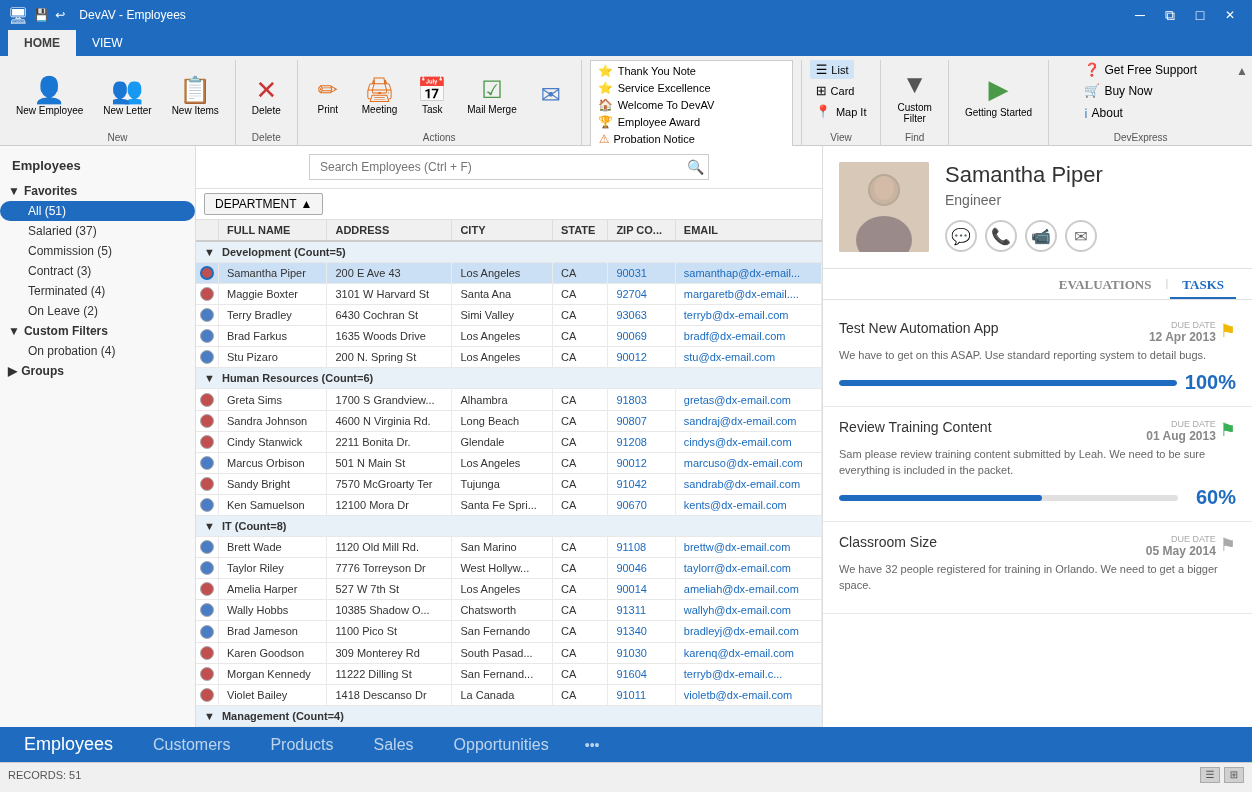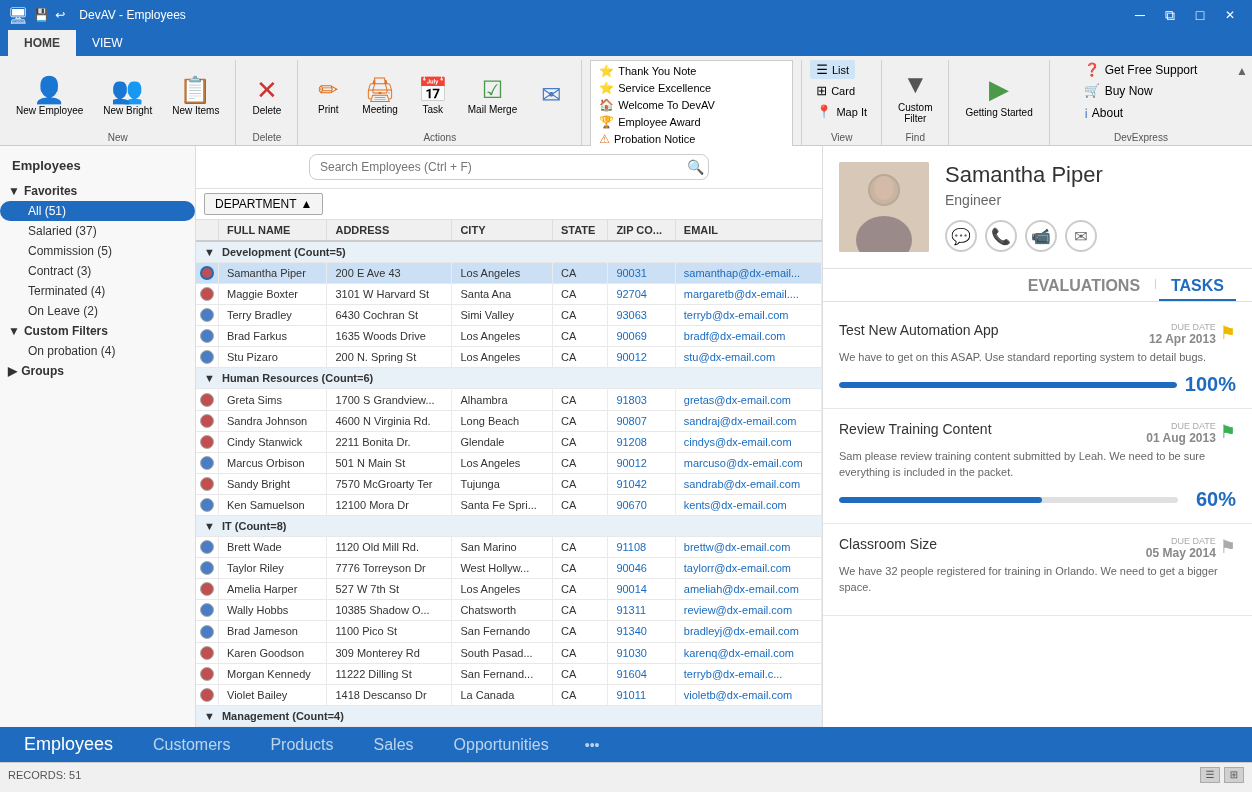--- a/index.html
+++ b/index.html
@@ -169,21 +169,21 @@
     }
     .search-input-wrapper {
       position: relative;
       max-width: 400px;
       margin: 0 auto;
     }
     .search-input {
       width: 100%;
       padding: 5px 28px 5px 10px;
       border: 1px solid #ccc;
-      border-radius: 8px;
+      border-radius: 0;
       font-size: 12px;
       background: white;
     }
     .search-icon-btn {
       position: absolute; right: 4px; top: 50%; transform: translateY(-50%);
       cursor: pointer; color: #888; font-size: 14px;
     }
 
     
     .dept-selector {
@@ -281,24 +281,25 @@
     .eval-tabs {
       display: flex;
       justify-content: flex-end;
       padding: 4px 16px 0 16px;
       border-bottom: 1px solid #e0e0e0;
       gap: 0;
     }
     .eval-tab {
       padding: 4px 12px;
       cursor: pointer;
-      font-size: 16px;
+      font-size: 13px;
       font-weight: bold;
       color: #888;
       border-bottom: 2px solid transparent;
+      font-family: Liberation Serif, serif;
     }
     .eval-tab.active { color: #1e6bbf; border-bottom-color: #1e6bbf; }
     .eval-tab-divider { color: #ccc; padding: 4px 2px; font-size: 11px; }
 
     
     .tasks-list { flex: 1; overflow-y: auto; padding: 8px 0; }
     .task-item { padding: 12px 16px; border-bottom: 1px solid #e8e8e8; }
     .task-header { display: flex; justify-content: space-between; align-items: flex-start; margin-bottom: 4px; }
     .task-title { font-size: 14px; font-weight: 500; color: #333; }
     .task-due { font-size: 10px; color: #888; text-align: right; }
@@ -380,21 +381,21 @@
 <div class="ribbon">
 
   <div class="ribbon-group">
     <div class="ribbon-group-content">
       <div class="ribbon-btn">
         <span class="icon" style="font-size:26px;color:#4a7dc4;">👤</span>
         <span class="label">New Employee</span>
       </div>
       <div class="ribbon-btn">
         <span class="icon" style="font-size:26px;color:#4a7dc4;">👥</span>
-        <span class="label">New Bright</span>
+        <span class="label">New Letter</span>
       </div>
       <div class="ribbon-btn">
         <span class="icon" style="font-size:26px;color:#4a7dc4;">📋</span>
         <span class="label">New Items</span>
       </div>
     </div>
     <div class="ribbon-group-label">New</div>
   </div>
 
   <div class="ribbon-group">
@@ -754,21 +755,21 @@
     </tr>
             <tr>
       <td class="avatar-cell">
         <span style="display:inline-block;width:14px;height:14px;border-radius:50%;background:#4a7dc4;border:1px solid #aaa;vertical-align:middle;"></span>
       </td>
       <td>Wally Hobbs</td>
       <td>10385 Shadow O...</td>
       <td>Chatsworth</td>
       <td>CA</td>
       <td><a class="zip-link" href="#">91311</a></td>
-      <td><a class="email-link" href="#">review@dx-email.com</a></td>
+      <td><a class="email-link" href="#">wallyh@dx-email.com</a></td>
     </tr>
             <tr>
       <td class="avatar-cell">
         <span style="display:inline-block;width:14px;height:14px;border-radius:50%;background:#4a7dc4;border:1px solid #aaa;vertical-align:middle;"></span>
       </td>
       <td>Brad Jameson</td>
       <td>1100 Pico St</td>
       <td>San Fernando</td>
       <td>CA</td>
       <td><a class="zip-link" href="#">91340</a></td>

